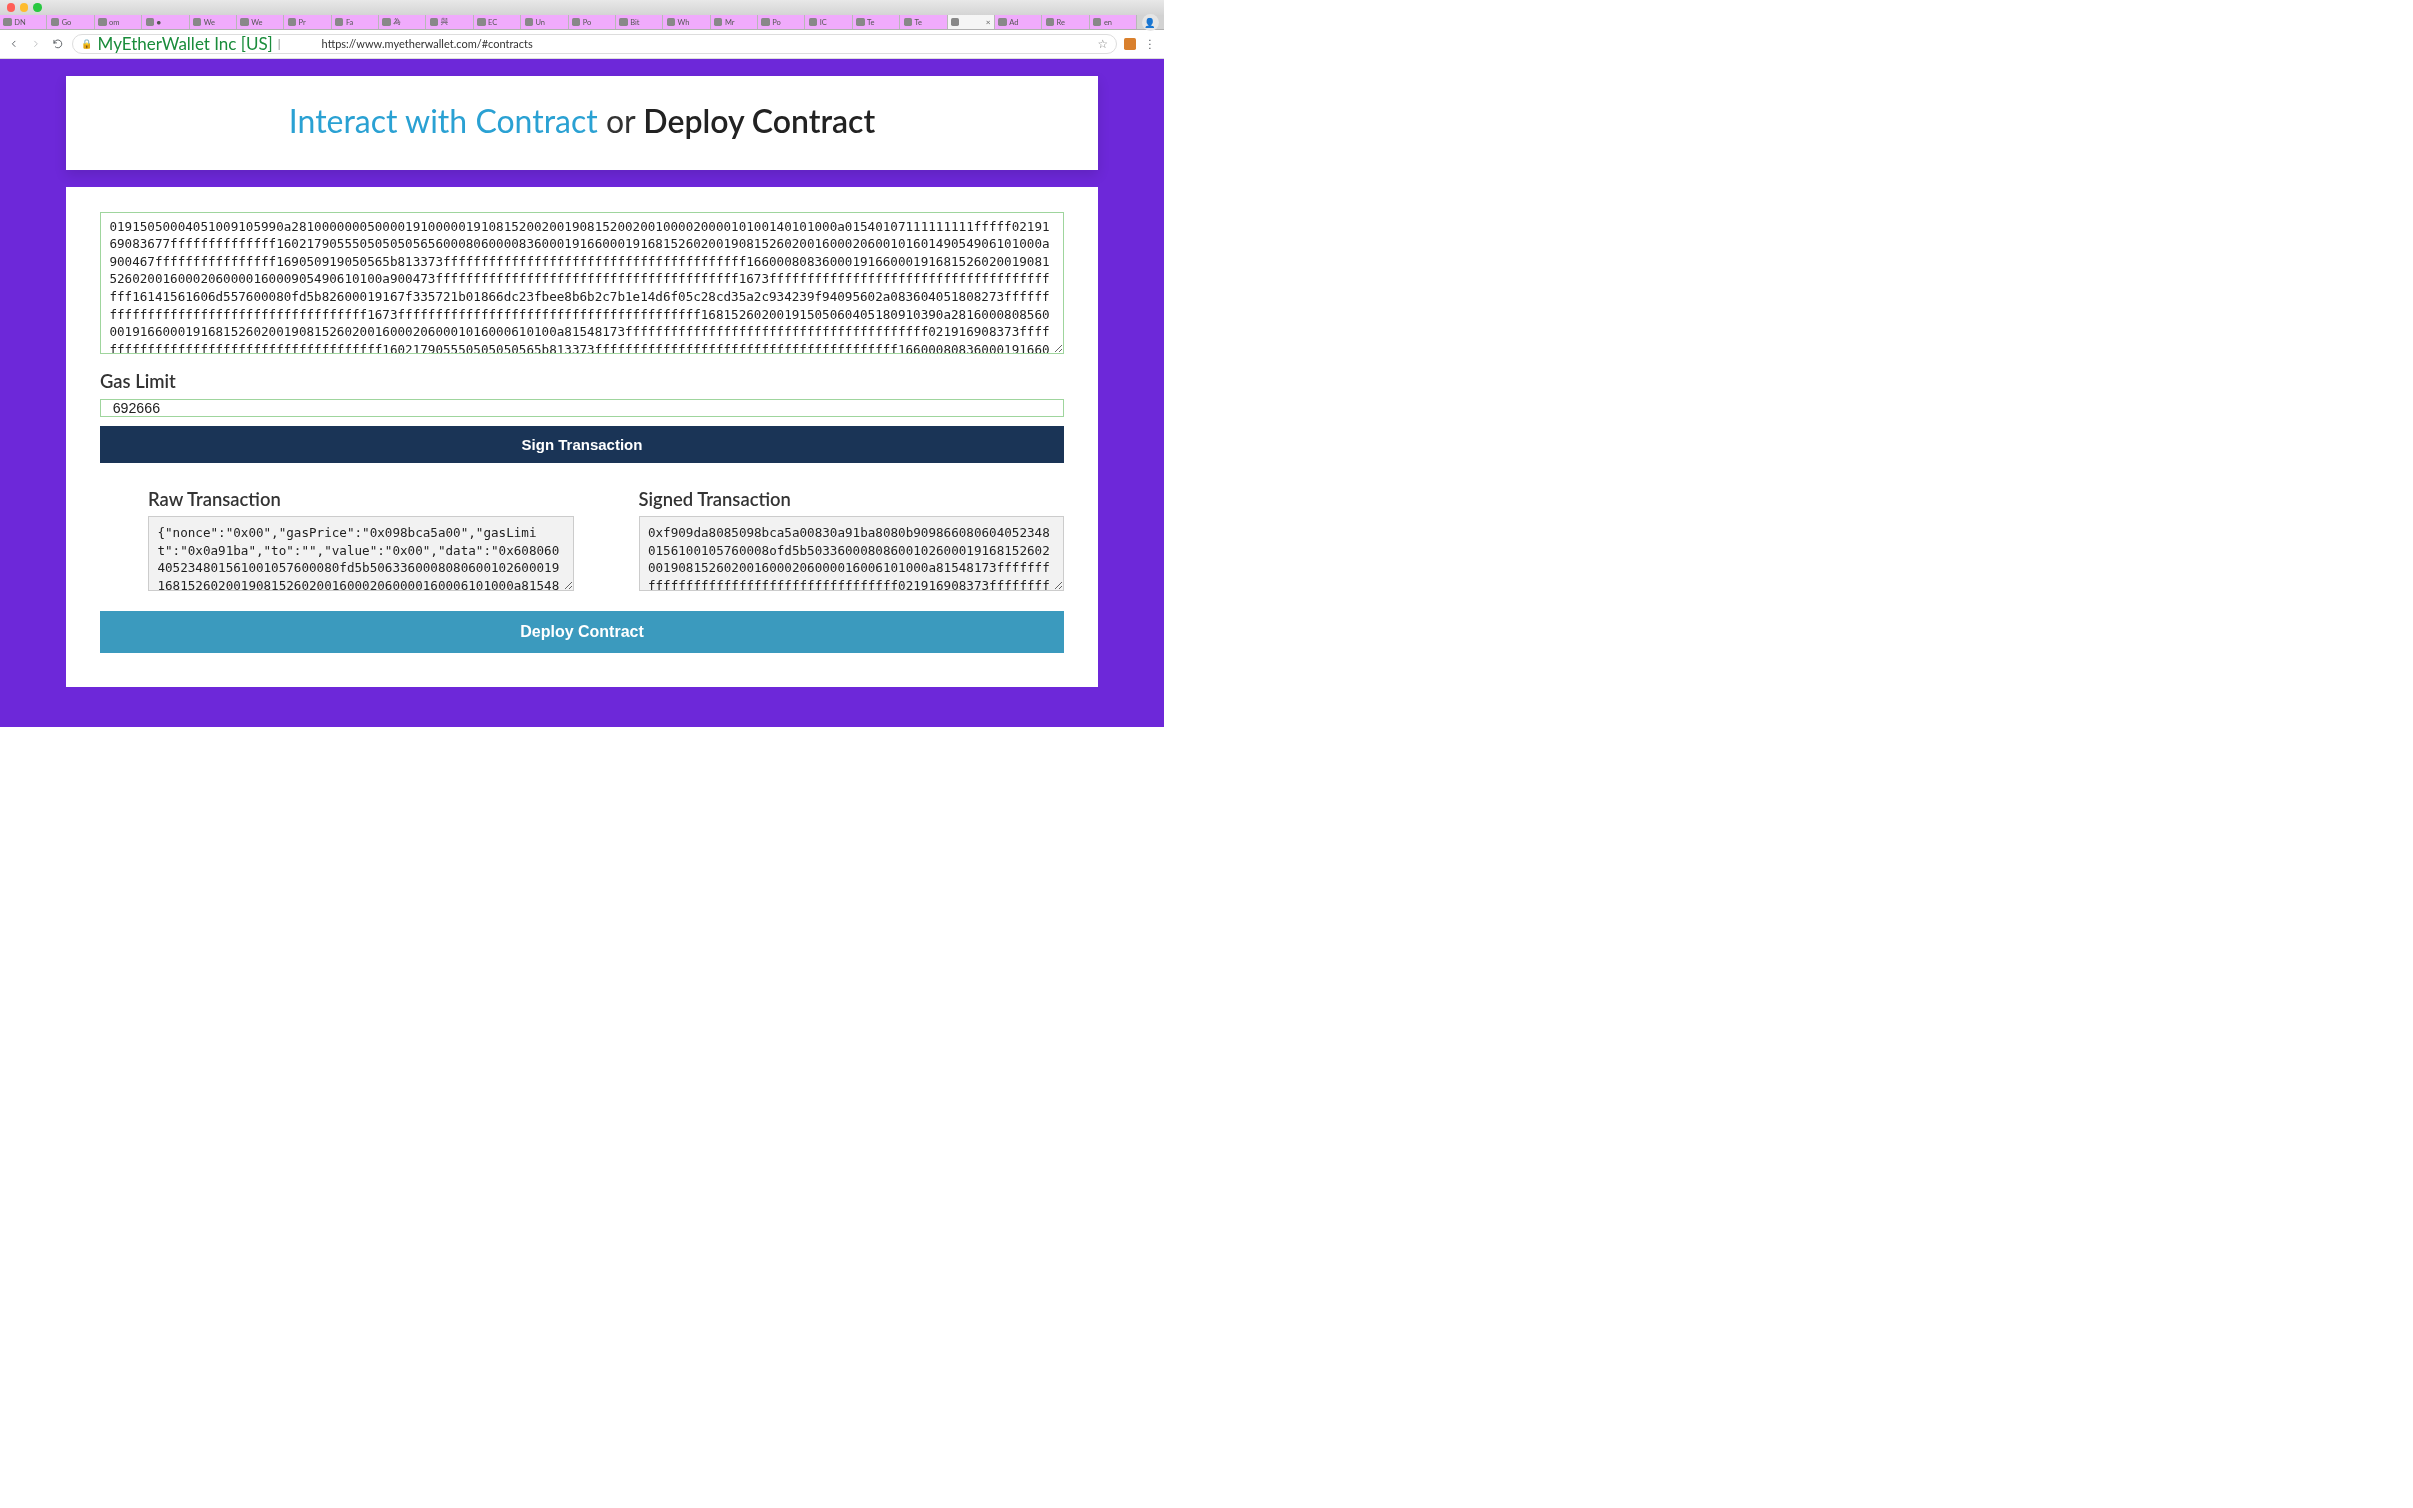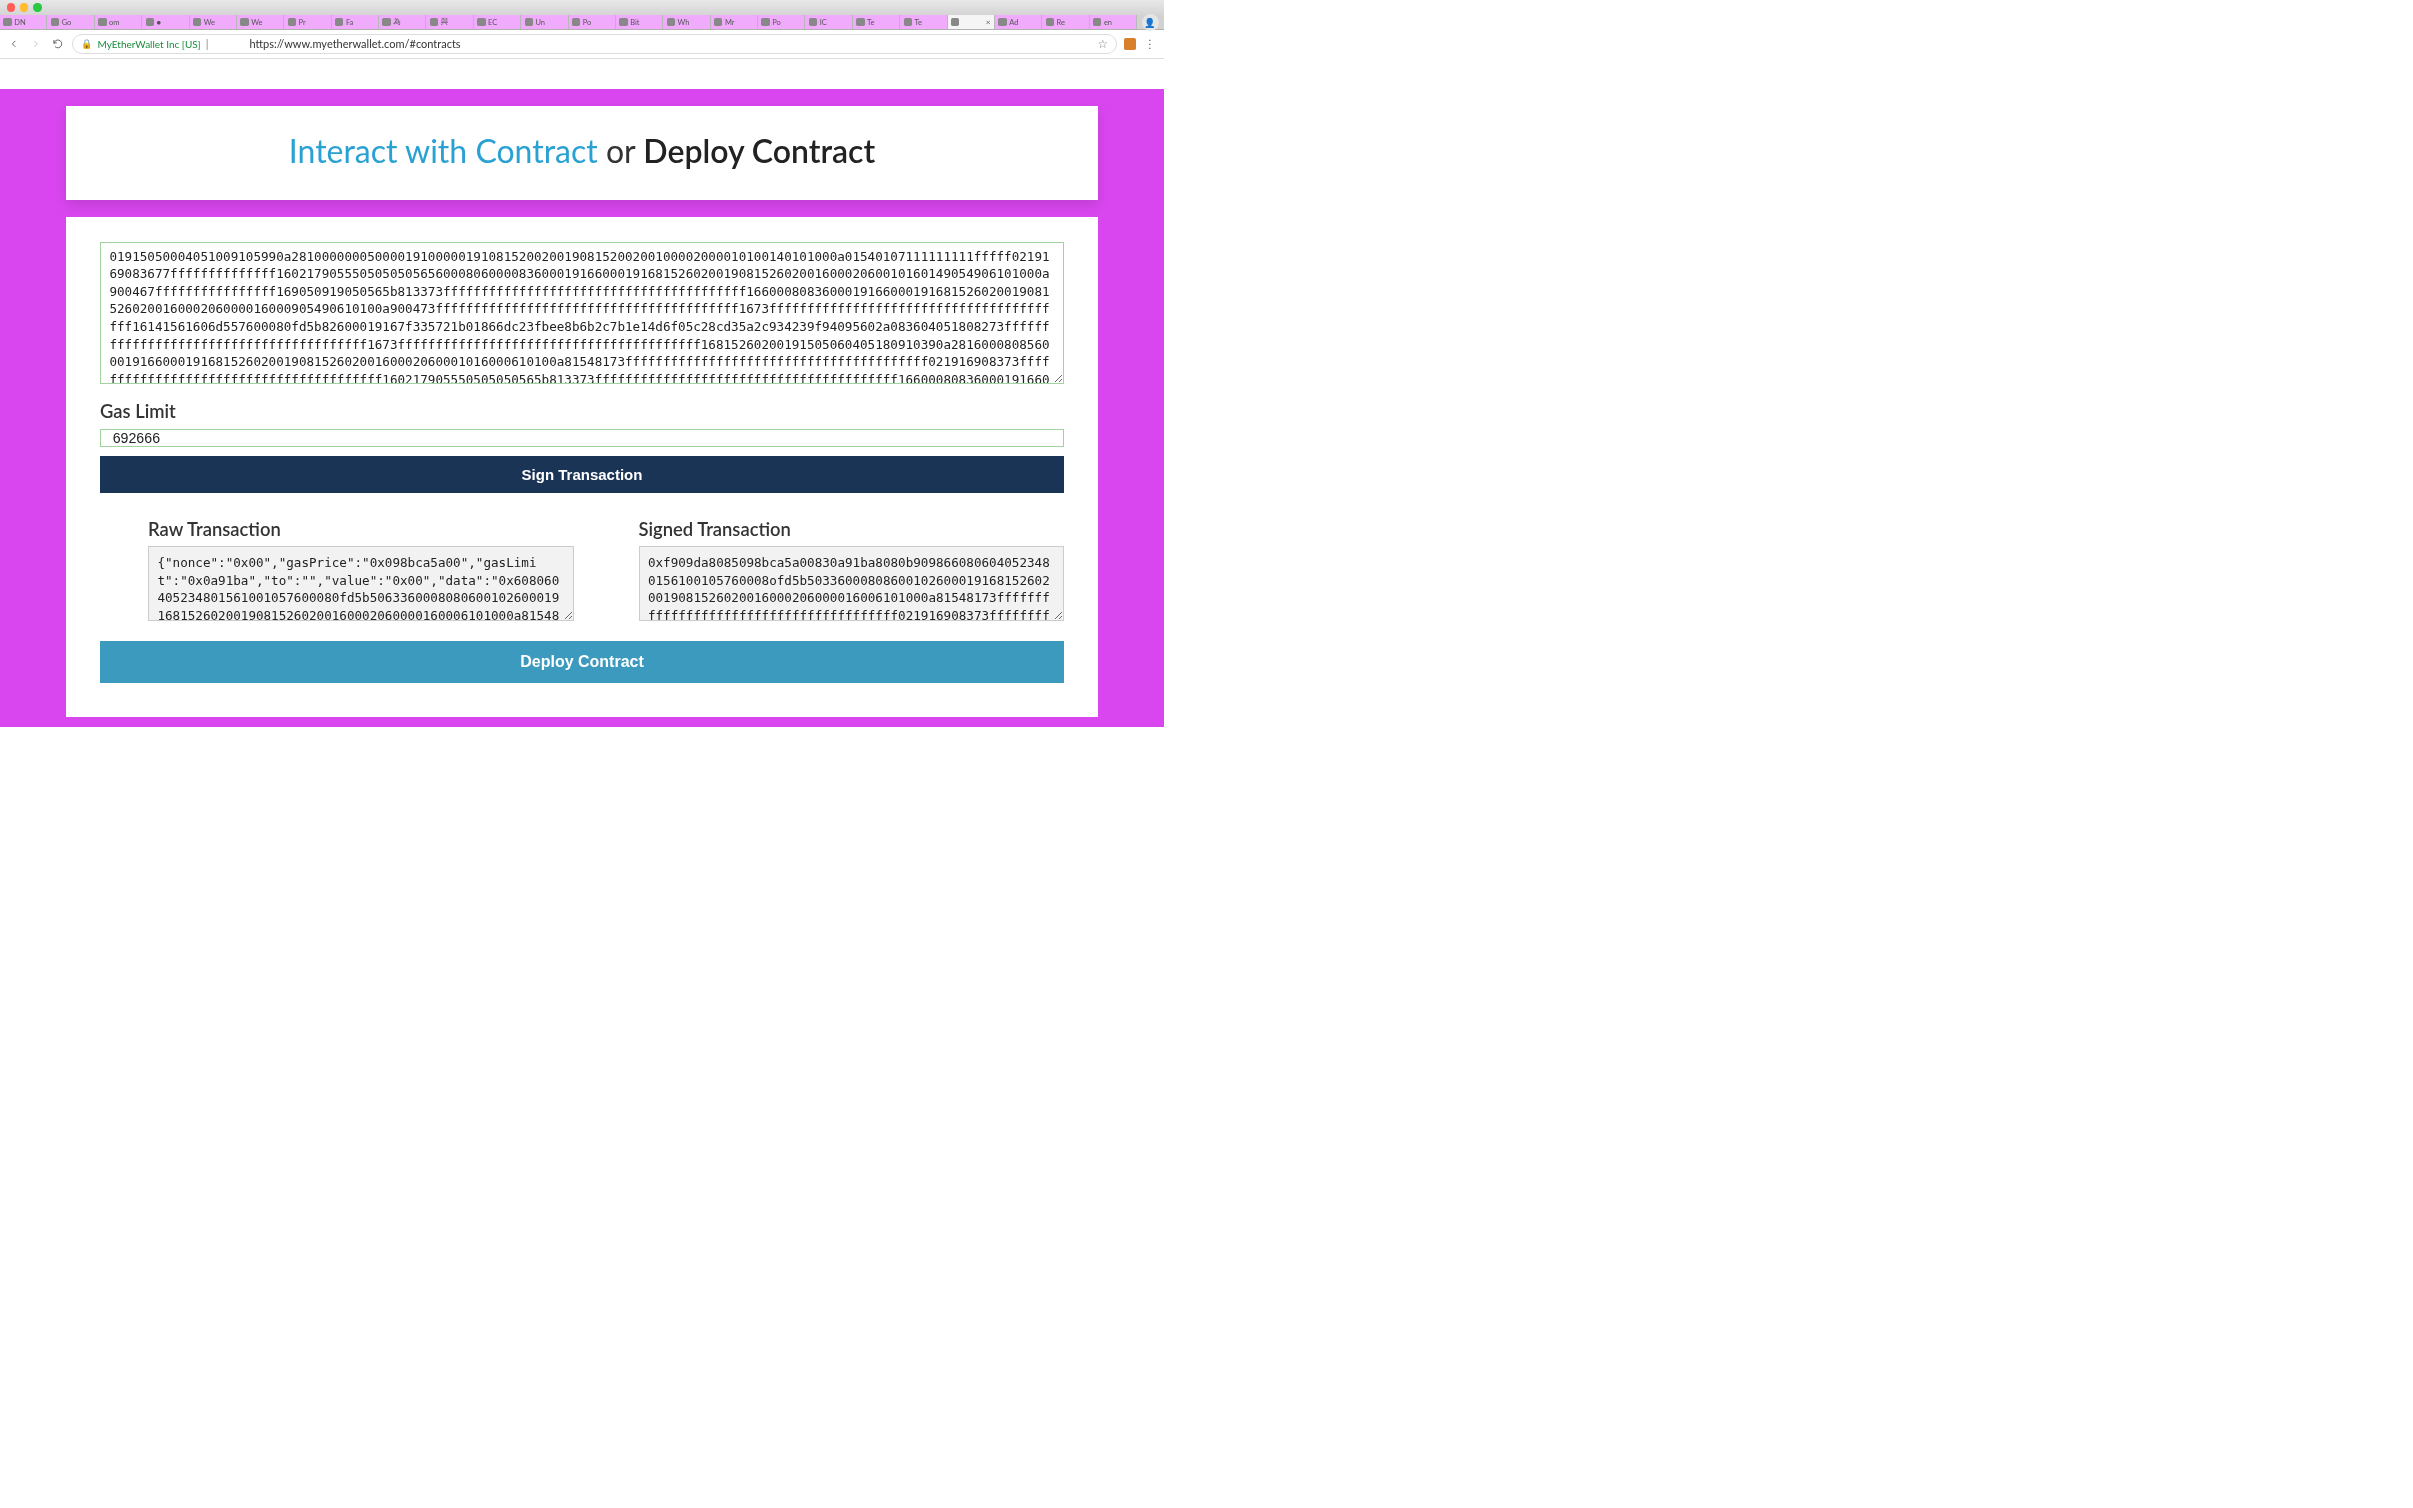--- a/index.html
+++ b/index.html
@@ -61,32 +61,31 @@
   height: 20px;
   border: 0.8px solid #ddd;
   border-radius: 11.7px;
   display: flex;
   align-items: center;
   padding: 0 8.4px;
   font-size: 11px;
   gap: 5px;
 }
 .lock-icon { color: #1a8c3b; font-size: 9.2px; }
-.url-cert { color: #1a8c3b; font-size: 10px; }
+.url-cert { color: #1a8c3b; font-size: 17px; }
 .url-sep { color: #888; }
 .url-text { color: #333; padding-left: 36px; }
 .star-icon { color: #777; font-size: 11.7px; margin-left: auto; }
 .ext-icon { width: 11.7px; height: 11.7px; background: #d9802d; border-radius: 1.7px; }
 .menu-dots { color: #5f6368; font-size: 11.7px; }
 .content-area {
   height: calc(727px - 15px - 15px - 28.5px);
-  background: #d946ef;
+  background: #6d28d9;
   padding: 17px 0 0 0;
   overflow: hidden;
-  margin-top: 30px;
 }
 .header-card {
   width: 1032px;
   margin: 0 auto 17px;
   background: #fff;
   padding: 25px 0 30px;
   text-align: center;
   box-shadow: 0 5px 11.7px rgba(0,0,0,0.12);
 }
 .header-card h1 {

